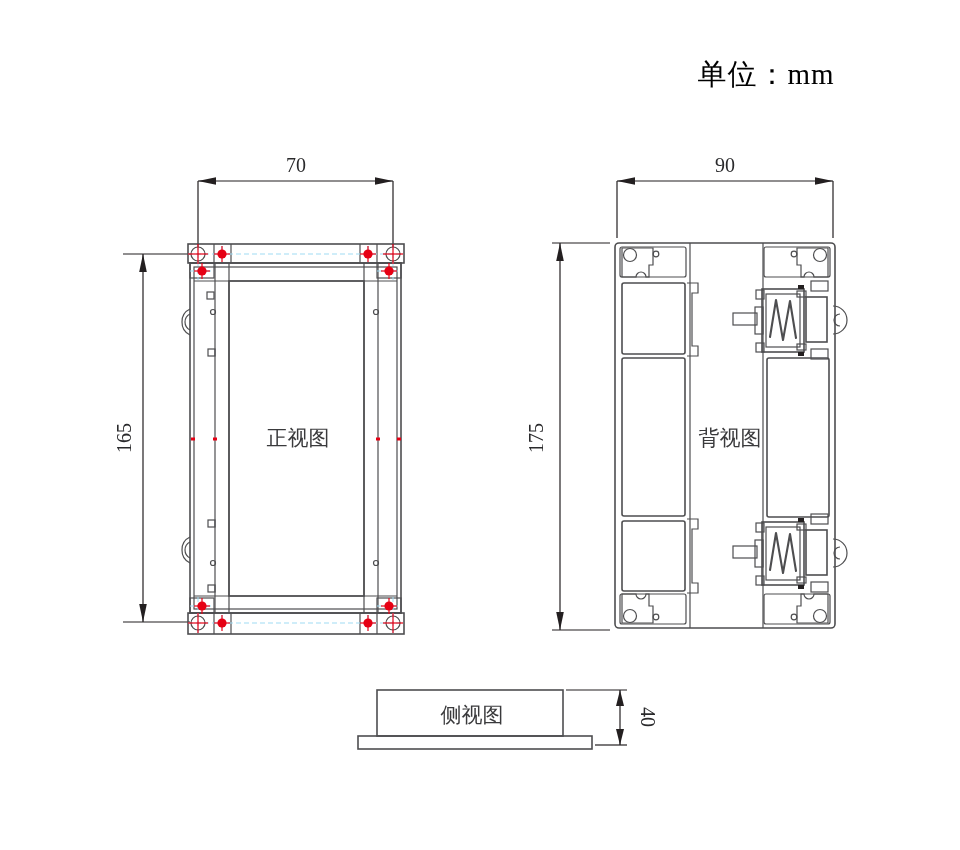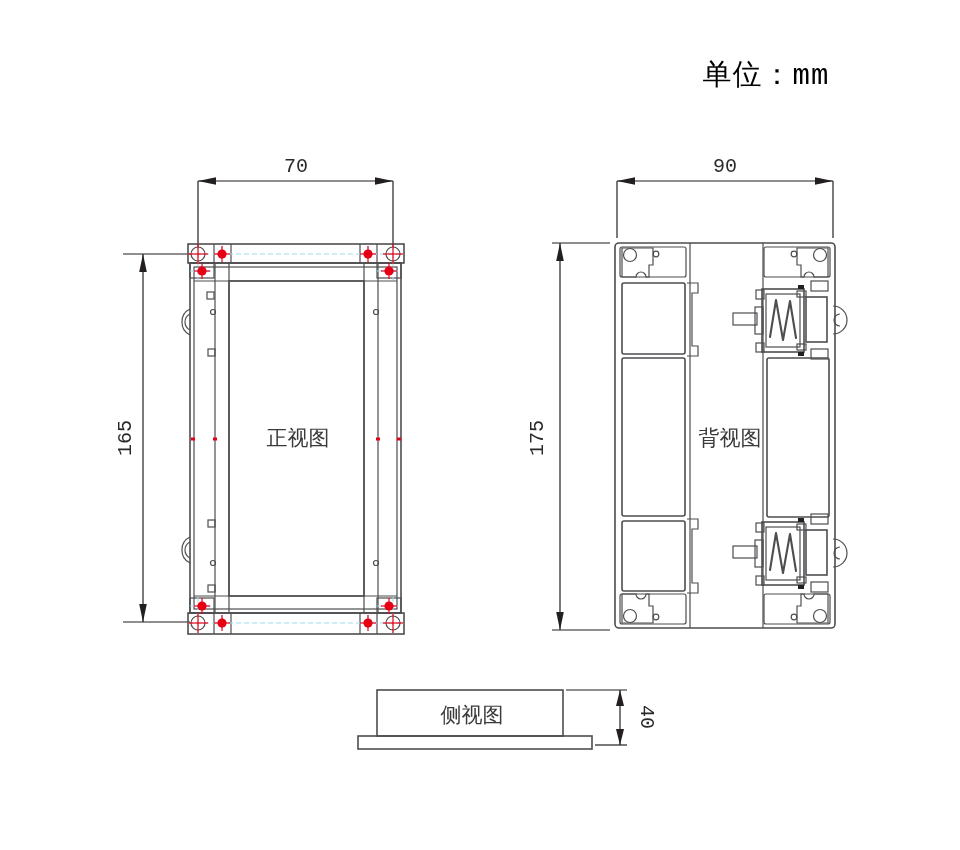--- a/index.html
+++ b/index.html
@@ -8,21 +8,21 @@
     --red:#e60014;
     --cyan:#9fdbf3;
     --background:#ffffff;
   }
   html,body{margin:0;padding:0;background:#fff;}
   .canvas{
     position:relative;
     width:960px;height:850px;
     background:var(--background);
     overflow:hidden;
-    font-family:Liberation Mono, monospace;
+    font-family:Liberation Serif, serif;
   }
   svg{position:absolute;left:0;top:0;}
   .ln{stroke:var(--line);stroke-width:1.6;fill:none;}
   .ln2{stroke:var(--line);stroke-width:1.2;fill:none;}
   .spring{stroke:var(--line);stroke-width:2.1;fill:none;stroke-linejoin:round;stroke-linecap:round;}
   .dimln{stroke:var(--dim);stroke-width:1.2;fill:none;}
   .dimfill{fill:var(--dim);stroke:none;}
   .redln{stroke:var(--red);stroke-width:1.2;fill:none;}
   .redfill{fill:var(--red);stroke:none;}
   .cyanln{stroke:var(--cyan);stroke-width:1;fill:none;stroke-dasharray:5 3;}

